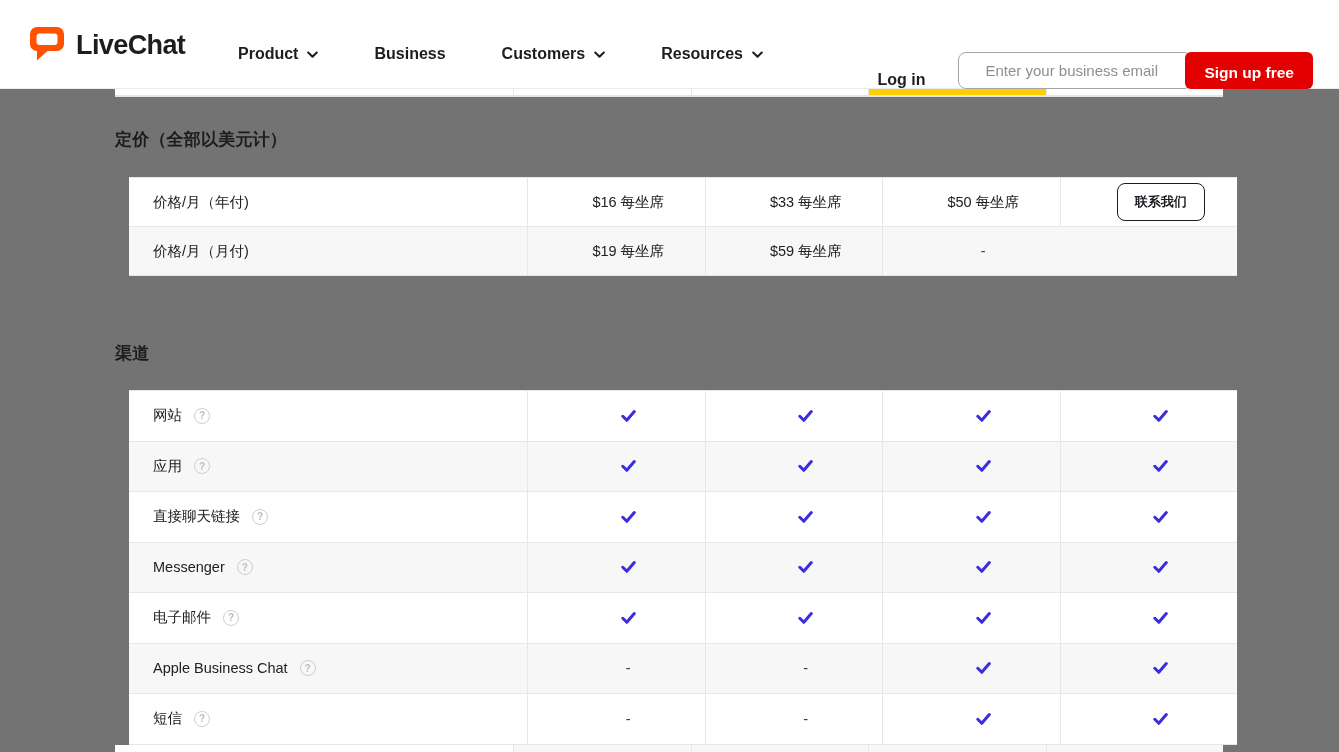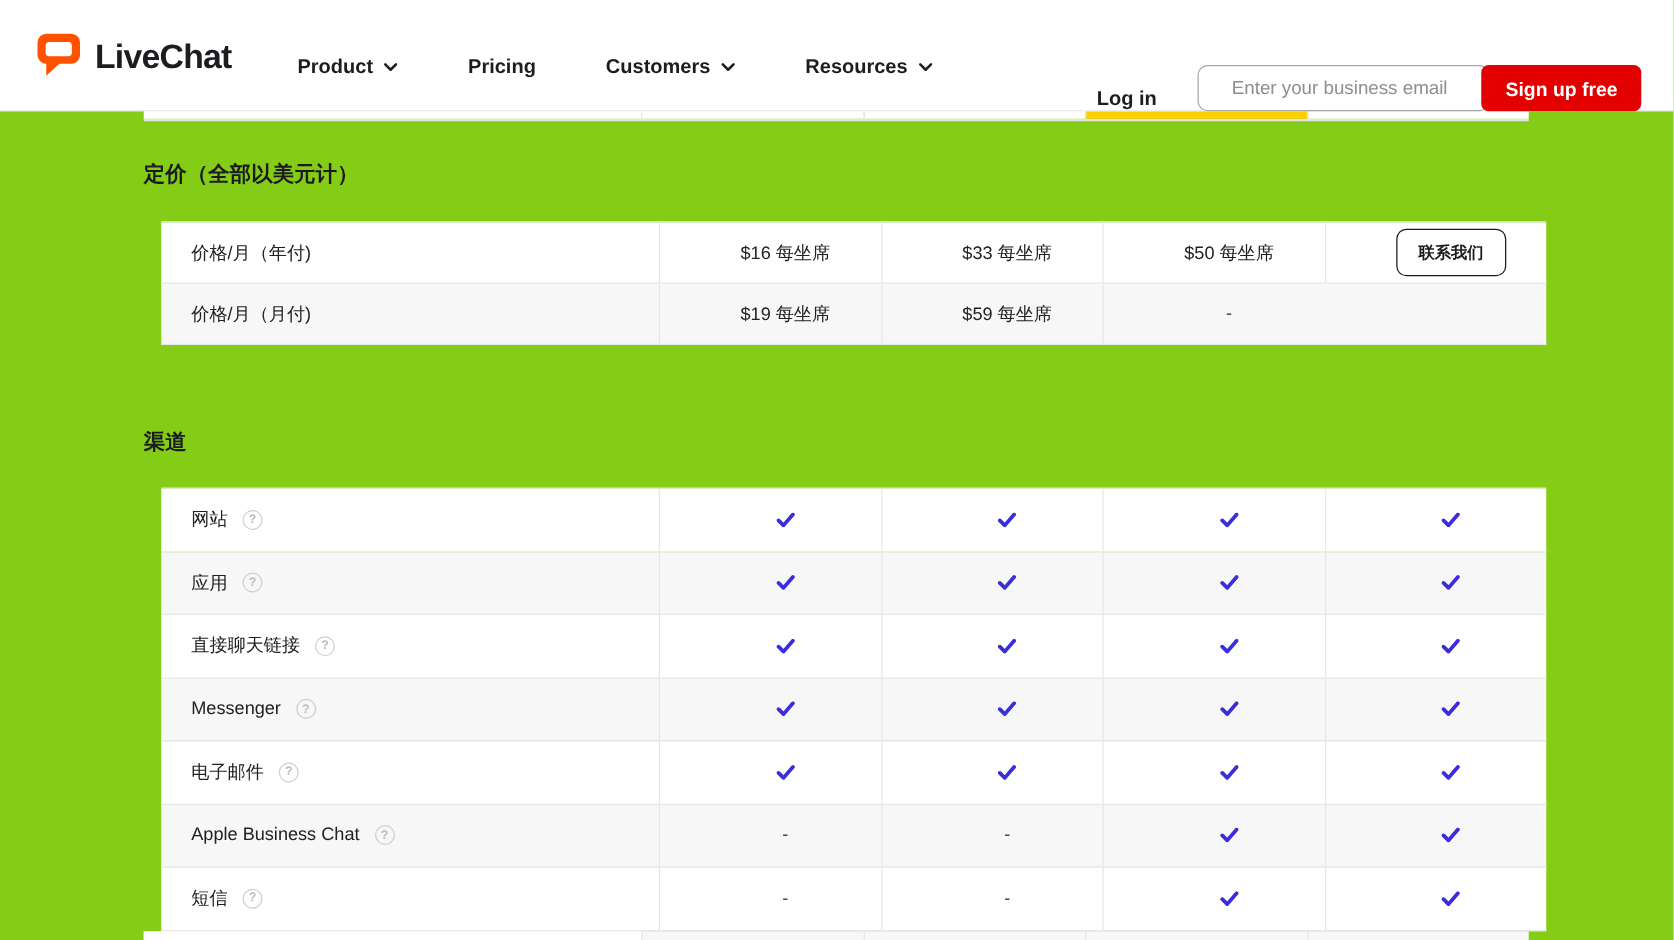--- a/index.html
+++ b/index.html
@@ -1,18 +1,18 @@
 <!DOCTYPE html>
 <html style="--accent-red: #e20000; --plan-highlight: #ffd000;"><head>
 <meta charset="utf-8">
 <style>
   * { box-sizing: border-box; margin: 0; padding: 0; }
   html, body { background: #fff; }
   body { font-family: "Liberation Sans", "DejaVu Sans", sans-serif; color: #1c1c21; }
-  .page { position: relative; width: 1339px; height: 752px; background: #84cc16; overflow: hidden; margin: 0 auto; }
+  .page { position: relative; width: 1339px; height: 752px; background: #737373; overflow: hidden; margin: 0 auto; }
 
   
   .header { position: absolute; top: 0; left: 0; width: 1339px; height: 89px; background: #fff;
             border-bottom: 1px solid #ececee; z-index: 20; display: flex; align-items: center; }
   .logo { position: absolute; left: 27px; top: 24px; display: flex; align-items: center; gap: 9px; }
   .logo-text { font-size: 27px; font-weight: 700; letter-spacing: -0.6px; color: #1c1c21; }
   .nav { position: absolute; left: 238px; top: 0; height: 108px; display: flex; align-items: center; gap: 56px; }
   .nav-item { display: flex; align-items: center; gap: 9px; font-size: 16px; font-weight: 700; color: #1c1c21; cursor: pointer; }
   .hdr-right { position: absolute; right: 26px; top: 0; height: 89px; display: flex; align-items: flex-end; }
   .login { font-size: 16px; font-weight: 700; margin-right: 33px; cursor: pointer; }
@@ -90,21 +90,21 @@
     <nav class="nav">
       <div class="nav-item">
         <span>Product</span>
         <span>
           <svg width="11" height="8" viewBox="0 0 11 8">
               <path d="M1.2 1.5l4.3 4.3L9.8 1.5" stroke="#1c1c21" stroke-width="2" fill="none" stroke-linecap="round" stroke-linejoin="round"></path>
             </svg>
         </span>
       </div>
       <div class="nav-item">
-        <span>Pricing</span>
+        <span>Business</span>
       </div>
       <div class="nav-item">
         <span>Customers</span>
         <span>
           <svg width="11" height="8" viewBox="0 0 11 8">
               <path d="M1.2 1.5l4.3 4.3L9.8 1.5" stroke="#1c1c21" stroke-width="2" fill="none" stroke-linecap="round" stroke-linejoin="round"></path>
             </svg>
         </span>
       </div>
       <div class="nav-item">

